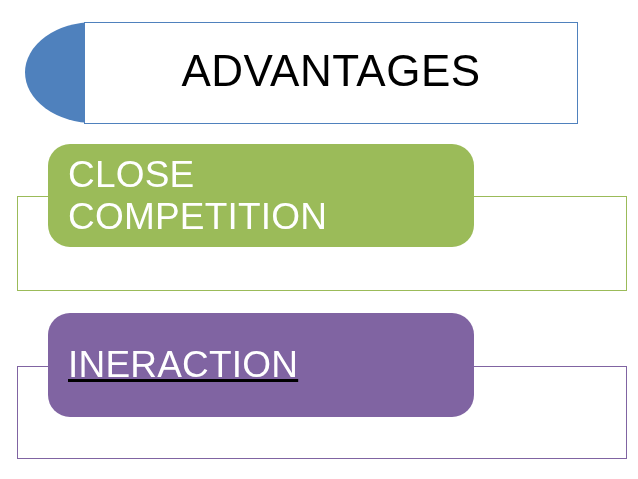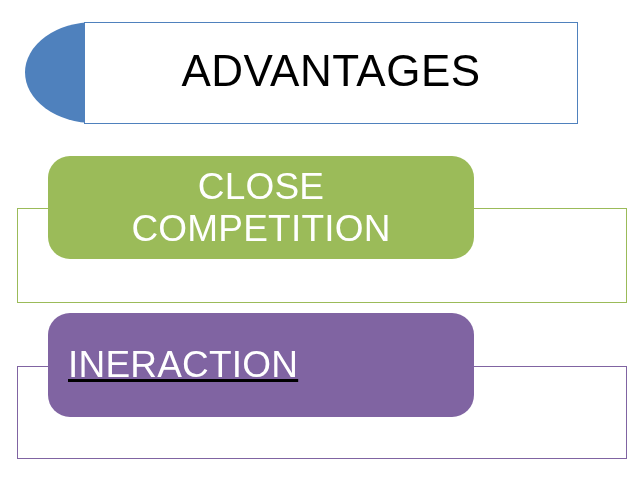--- a/index.html
+++ b/index.html
@@ -93,21 +93,21 @@
   .band-callout .callout-text {
     color: #ffffff;
     font-size: 37px;
     line-height: 1.13;
     font-weight: 400;
     white-space: pre-line;
     letter-spacing: 0.2px;
   }
 
   
-  #band-advantage-1 { top: 148px; height: 165px; text-align: center; }
+  #band-advantage-1 { top: 136px; height: 165px; }
   #band-advantage-1 .band-outline {
     top: 60px;      
     height: 95px;   
     border-color: #9BBB59;
   }
   #band-advantage-1 .band-callout {
     top: 8px;       
     height: 103px;  
     background: #9BBB59;
   }

